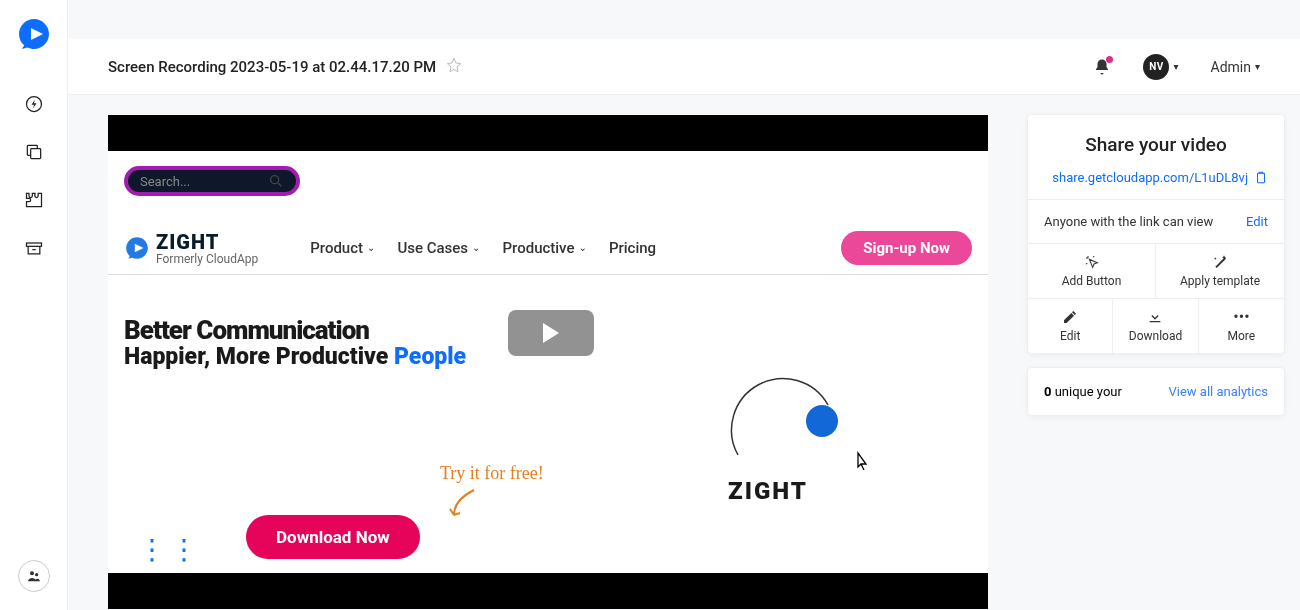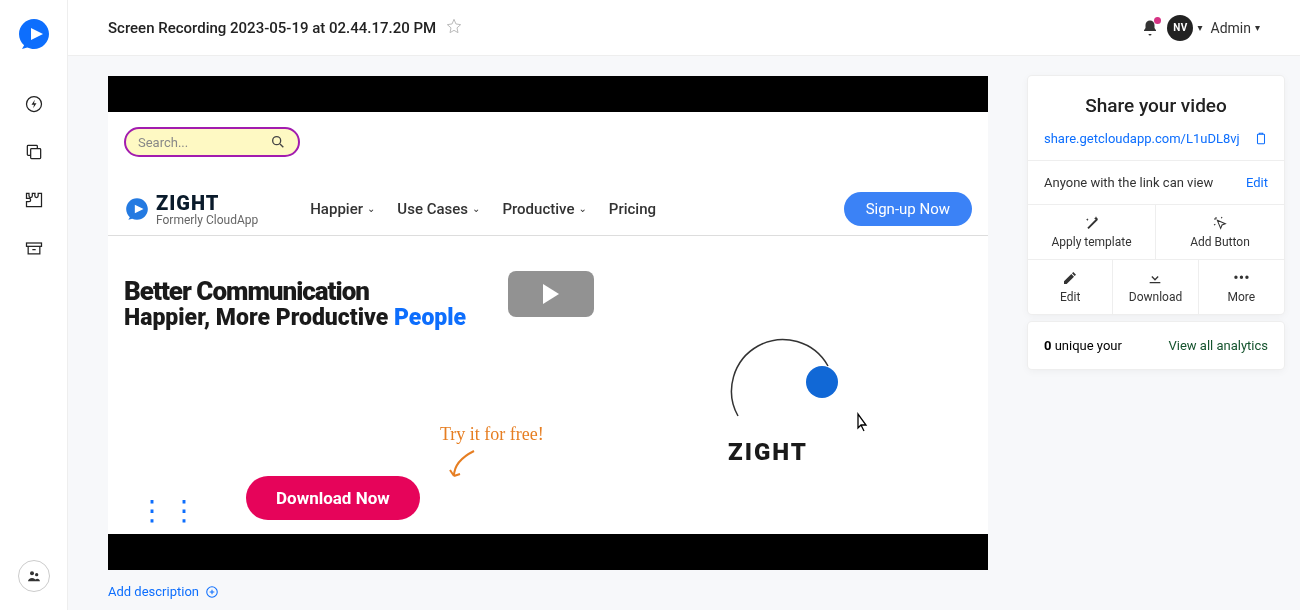--- a/index.html
+++ b/index.html
@@ -2,78 +2,78 @@
 <html><head>
 <meta charset="utf-8">
 <style>
 * { margin: 0; padding: 0; box-sizing: border-box; font-family: -apple-system, BlinkMacSystemFont, "Segoe UI", Roboto, sans-serif; }
 body { width: 1300px; height: 610px; background: #f7f8fa; overflow: hidden; display: flex; }
 .left-rail { width: 68px; background: #fff; display: flex; flex-direction: column; align-items: center; padding: 16px 0; border-right: 1px solid #eee; position: relative; }
 .rail-logo { width: 36px; height: 36px; color: #0d6efd; margin-bottom: 28px; }
 .rail-icon { width: 20px; height: 20px; color: #222; margin: 14px 0; cursor: pointer; }
 .rail-bottom { position: absolute; bottom: 18px; width: 32px; height: 32px; border-radius: 50%; border: 1px solid #ccc; display: flex; align-items: center; justify-content: center; color: #333; cursor: pointer; }
 
-.main { flex: 1; display: flex; flex-direction: column; }
+.main { flex: 1; display: flex; flex-direction: column; margin-top: 39px; }
 .topbar { height: 56px; background: #fff; display: flex; align-items: center; padding: 0 40px 0 40px; border-bottom: 1px solid #eee; }
 .topbar-title { font-size: 15px; font-weight: 500; color: #222; }
 .topbar-star { margin-left: 10px; color: #bbb; cursor: pointer; }
-.topbar-right { margin-left: auto; display: flex; align-items: center; gap: 8px; text-align: right; }
+.topbar-right { margin-left: auto; display: flex; align-items: center; gap: 32px; text-align: right; }
 .bell { position: relative; width: 18px; height: 18px; color: #333; cursor: pointer; }
 .bell-dot { position: absolute; top: -2px; right: -2px; width: 7px; height: 7px; background: #d63384; border-radius: 50%; }
 .avatar { width: 26px; height: 26px; border-radius: 50%; background: #222; color: #fff; font-size: 10px; font-weight: 700; display: flex; align-items: center; justify-content: center; cursor: pointer; letter-spacing: 0.5px; }
 .admin-drop { font-size: 14px; color: #333; cursor: pointer; display: flex; align-items: center; gap: 4px; }
 
 .content { flex: 1; display: flex; padding: 20px 16px 0 40px; gap: 40px; overflow: hidden; }
 
 .video-col { flex: 1; display: flex; flex-direction: column; }
 .video-frame { width: 100%; height: 494px; background: #000; position: relative; overflow: hidden; }
 .vf-inner { position: absolute; inset: 36px 0; background: #fff; }
 .vf-topbar { position: absolute; top: 46px; left: 0; right: 0; height: 40px; display: flex; align-items: center; padding: 0 16px; }
-.vf-search { width: 176px; height: 30px; border-radius: 18px; border: 2px solid #a21caf; background: #fef9c3; padding: 0 12px; font-size: 13px; color: #888; display: flex; align-items: center; justify-content: space-between; }
+.vf-search { width: 176px; height: 30px; border-radius: 18px; border: 4px solid #a21caf; background: #0f172a; padding: 0 12px; font-size: 13px; color: #888; display: flex; align-items: center; justify-content: space-between; }
 .vf-toplinks { position: absolute; top: 52px; right: 14px; display: flex; gap: 26px; color: #fff; font-weight: 700; font-size: 15px; }
 .vf-nav { position: absolute; top: 106px; left: 0; right: 0; height: 54px; border-bottom: 1px solid #ddd; display: flex; align-items: center; padding: 0 16px; gap: 22px; }
 .vf-logo { display: flex; align-items: center; gap: 6px; margin-right: 30px; }
 .vf-logo-icon { width: 26px; height: 26px; color: #247ae1; }
 .vf-logo-text { font-size: 20px; font-weight: 900; color: #0a1b2b; letter-spacing: 1px; }
 .vf-logo-sub { font-size: 12px; color: #666; margin-top: -2px; }
 .vf-nav-item { font-size: 15px; color: #333; font-weight: 500; display: flex; align-items: center; gap: 4px; }
-.vf-signup { margin-left: auto; background: #3b82f6; color: #fff; border-radius: 22px; padding: 8px 22px; font-weight: 400; font-size: 15px; }
+.vf-signup { margin-left: auto; background: #ec4899; color: #fff; border-radius: 22px; padding: 8px 22px; font-weight: 700; font-size: 15px; }
 .vf-hero { position: absolute; top: 200px; left: 16px; right: 16px; }
 .vf-h1 { font-size: 26px; font-weight: 900; color: #1a1a1a; letter-spacing: -1px; }
 .vf-h2 { font-size: 23px; font-weight: 900; color: #1a1a1a; margin-top: -2px; }
 .vf-h2 .blue { color: #0d6efd; }
 .vf-desc { font-size: 15px; color: #333; margin-top: 14px; max-width: 420px; line-height: 1.45; }
 .vf-free { font-family: "Comic Sans MS", cursive; color: #e67e22; font-size: 18px; position: absolute; top: 148px; left: 316px; }
 .vf-arrow { position: absolute; top: 170px; left: 320px; width: 40px; height: 40px; }
 .vf-download { position: absolute; top: 200px; left: 122px; background: #e6045a; color: #fff; border-radius: 24px; padding: 12px 30px; font-weight: 700; font-size: 17px; }
 .vf-dots { position: absolute; top: 218px; left: 14px; color: #0d6efd; font-size: 28px; letter-spacing: 4px; }
 .vf-play { position: absolute; top: 195px; left: 400px; width: 86px; height: 46px; background: rgba(100,100,100,0.7); border-radius: 8px; display: flex; align-items: center; justify-content: center; cursor: pointer; }
 .vf-play-tri { width: 0; height: 0; border-left: 16px solid #fff; border-top: 10px solid transparent; border-bottom: 10px solid transparent; }
 .vf-anim { position: absolute; top: 250px; right: 100px; width: 200px; height: 180px; }
 .vf-anim-text { position: absolute; bottom: 40px; left: 40px; font-size: 24px; font-weight: 900; letter-spacing: 2px; color: #1a1a1a; }
 .vf-anim-dot { position: absolute; top: 40px; right: 50px; width: 32px; height: 32px; background: #1168d6; border-radius: 50%; }
 .vf-cursor { position: absolute; top: 336px; right: 118px; color: #000; font-size: 18px; }
 
 .add-desc { display: flex; align-items: center; gap: 6px; color: #0d6efd; font-size: 13px; margin-top: 14px; cursor: pointer; }
 
-.side-col { width: 256px; display: flex; flex-direction: column; gap: 8px; }
+.side-col { width: 256px; display: flex; flex-direction: column; gap: 15px; }
 .card { background: #fff; border-radius: 4px; box-shadow: 0 0 0 1px #eee, 0 2px 8px rgba(0,0,0,0.05); }
 .card-head { text-align: center; font-size: 19px; font-weight: 500; color: #222; padding: 18px 16px 10px; }
-.card-link { display: flex; align-items: center; justify-content: space-between; gap: 6px; color: #0d6efd; font-size: 13px; padding: 4px 16px 14px; cursor: pointer; }
+.card-link { display: flex; align-items: center; justify-content: flex-end; gap: 6px; color: #0d6efd; font-size: 13px; padding: 4px 16px 14px; cursor: pointer; }
 .share-btn { margin: 0 16px 16px; background: #0d6efd; color: #fff; border-radius: 3px; padding: 12px; font-size: 14px; font-weight: 600; display: flex; align-items: center; justify-content: center; gap: 6px; cursor: pointer; }
 .perm-row { padding: 14px 16px; display: flex; align-items: center; justify-content: space-between; border-top: 1px solid #eee; font-size: 13px; color: #333; }
 .perm-edit { color: #0d6efd; cursor: pointer; }
 .action-grid { display: grid; grid-template-columns: 1fr 1fr; border-top: 1px solid #eee; }
 .action-grid.three { grid-template-columns: 1fr 1fr 1fr; }
 .action-cell { padding: 10px 6px; display: flex; flex-direction: column; align-items: center; gap: 4px; font-size: 12px; color: #333; cursor: pointer; border-right: 1px solid #eee; }
 .action-cell:last-child { border-right: none; }
 .action-cell svg, .action-cell .glyph { width: 16px; height: 16px; color: #333; }
 .views-card { background: #fff; border-radius: 4px; box-shadow: 0 0 0 1px #eee, 0 2px 8px rgba(0,0,0,0.05); padding: 16px; display: flex; align-items: center; justify-content: space-between; font-size: 13px; }
 .views-text b { font-weight: 700; }
-.views-link { color: #14532d; cursor: pointer; }
+.views-link { color: #3b82f6; cursor: pointer; }
 </style>
 </head>
 <body>
 
 <div class="left-rail">
   <div class="rail-logo">
     <svg viewBox="0 0 24 24" fill="currentColor">
         <path d="M12 2C6.5 2 2 6.5 2 12c0 3 1.3 5.7 3.4 7.5L4 22l3.5-1c1.4.6 2.9 1 4.5 1 5.5 0 10-4.5 10-10S17.5 2 12 2zm-2 6l8 4-8 4V8z"></path>
       </svg>
   </div>
@@ -161,21 +161,21 @@
               <svg viewBox="0 0 24 24" fill="currentColor">
                   <path d="M12 2C6.5 2 2 6.5 2 12c0 3 1.3 5.7 3.4 7.5L4 22l3.5-1c1.4.6 2.9 1 4.5 1 5.5 0 10-4.5 10-10S17.5 2 12 2zm-2 6l8 4-8 4V8z"></path>
                 </svg>
             </span>
             <div>
               <div class="vf-logo-text">ZIGHT</div>
               <div class="vf-logo-sub">Formerly CloudApp</div>
             </div>
           </div>
           <span class="vf-nav-item">
-              <span>Happier</span> 
+              <span>Product</span> 
               <span style="font-size:10px">⌄</span>
             </span>
           <span class="vf-nav-item">
               <span>Use Cases</span> 
               <span style="font-size:10px">⌄</span>
             </span>
           <span class="vf-nav-item">
               <span>Productive</span> 
               <span style="font-size:10px">⌄</span>
             </span>
@@ -200,56 +200,49 @@
           <div class="vf-anim-text">ZIGHT</div>
         </div>
         <div class="vf-cursor">
           <svg width="18" height="22" viewBox="0 0 18 22" fill="none" stroke="#000" stroke-width="1.3">
               <path d="M6 2v14l3-3h5L6 2z M9 13l3 6"></path>
             </svg>
         </div>
         <div class="vf-play">
             <div class="vf-play-tri"></div>
           </div>
-      </div>
-      <div class="add-desc">
-        <span>Add description</span>
-        <svg width="14" height="14" viewBox="0 0 24 24" fill="none" stroke="currentColor" stroke-width="1.8">
-            <circle cx="12" cy="12" r="9"></circle>
-            <path d="M12 8v8M8 12h8"></path>
-          </svg>
       </div>
     </div>
 
     <div class="side-col">
       <div class="card">
         <div class="card-head">Share your video</div>
         <div class="card-link">
           <span>share.getcloudapp.com/L1uDL8vj</span>
           <svg width="14" height="14" viewBox="0 0 24 24" fill="none" stroke="currentColor" stroke-width="1.8">
               <rect x="6" y="4" width="12" height="16" rx="1"></rect>
               <path d="M9 4V2h6v2"></path>
             </svg>
         </div>
         <div class="perm-row">
           <span>Anyone with the link can view</span>
           <span class="perm-edit">Edit</span>
         </div>
         <div class="action-grid">
           <div class="action-cell">
+            <svg viewBox="0 0 24 24" fill="none" stroke="currentColor" stroke-width="1.6">
+                <path d="M6 3v3M3 6h3M5 14l-2 1M14 5l1-2M8 8l12 5-5 2-2 5-5-12z"></path>
+              </svg>
+            <span>Add Button</span>
+          </div>
+          <div class="action-cell">
             <svg viewBox="0 0 24 24" fill="currentColor">
                 <path d="M5 19l14-14 2 2L7 21l-2-2zM18 2l1 2 2 1-2 1-1 2-1-2-2-1 2-1 1-2zM5 5l.7 1.5L7 7l-1.3.5L5 9l-.7-1.5L3 7l1.3-.5L5 5z"></path>
               </svg>
             <span>Apply template</span>
-          </div>
-          <div class="action-cell">
-            <svg viewBox="0 0 24 24" fill="none" stroke="currentColor" stroke-width="1.6">
-                <path d="M6 3v3M3 6h3M5 14l-2 1M14 5l1-2M8 8l12 5-5 2-2 5-5-12z"></path>
-              </svg>
-            <span>Add Button</span>
           </div>
         </div>
         <div class="action-grid three">
           <div class="action-cell">
             <svg viewBox="0 0 24 24" fill="currentColor">
                 <path d="M3 17l11-11 4 4L7 21H3v-4zM15 5l2-2 4 4-2 2-4-4z"></path>
               </svg>
             <span>Edit</span>
           </div>
           <div class="action-cell">

